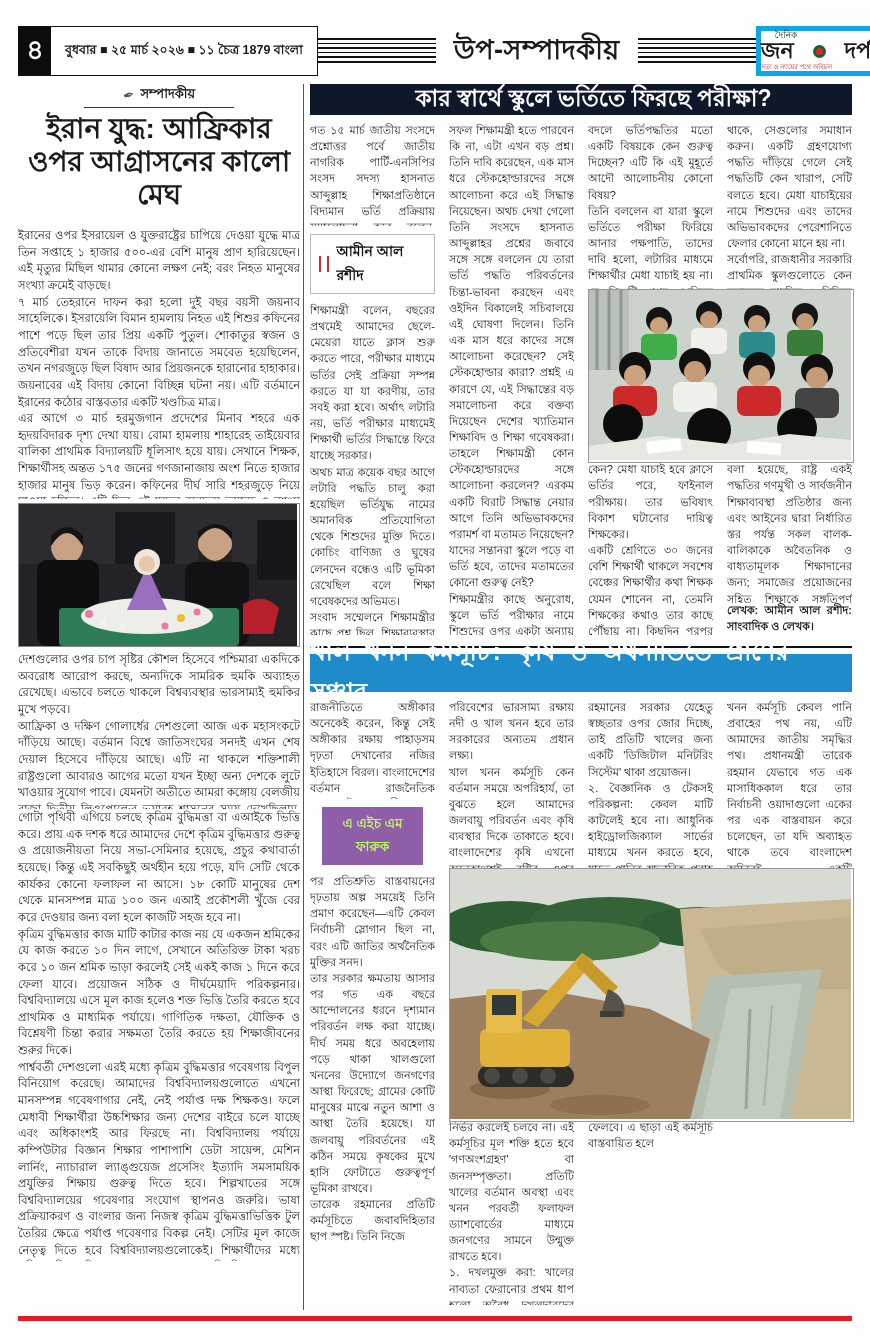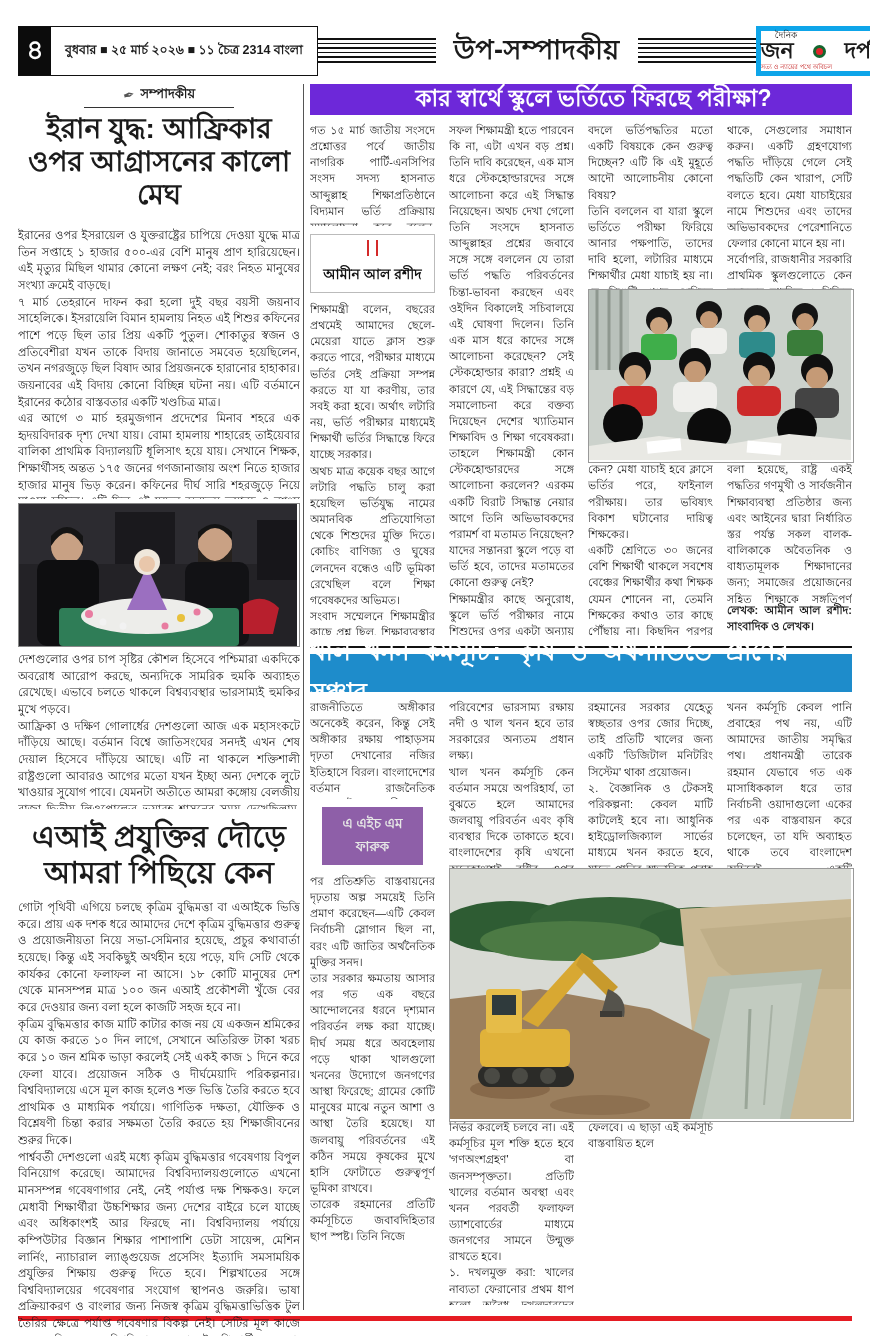--- a/index.html
+++ b/index.html
@@ -44,38 +44,38 @@
   .banner-pink{height:31px;font-size:23px;}
   .banner-blue{height:38px;font-size:24px;font-family:Liberation Mono, monospace;}
   .cols{display:flex;gap:14px;margin-top:7px;}
   .col{width:125px;display:flex;flex-direction:column;}
   .col .t{font-size:11px;line-height:1.47;text-align:justify;white-space:pre-line;overflow:hidden;color:#1c1c1c;}
   .cols-school{height:513px;}
   .cols-canal{height:606px;}
   .col .fill{flex:1;}
   .col .footer-t{font-size:11px;line-height:1.45;text-align:justify;white-space:pre-line;font-weight:bold;overflow:hidden;}
   .byline1{border:1px solid #bbb;margin:8px 0;padding:5px 8px;display:flex;align-items:center;gap:7px;
-           font-size:14px;font-weight:bold;color:#111;flex-direction:column;}
+           font-size:14px;font-weight:bold;color:#111;}
   .dbar{width:7px;height:16px;border-left:2.5px solid #d42a2a;border-right:2.5px solid #d42a2a;}
-  .byline2{background:#8e5fa8;color:#e5e5e5;margin:8px 12px;padding:6px 16px;text-align:center;
+  .byline2{background:#8e5fa8;color:#bef264;margin:8px 12px;padding:6px 16px;text-align:center;
            font-size:13.5px;font-weight:bold;}
   .photo-frame{position:absolute;border:1px solid #999;background:#fff;overflow:hidden;}
   .photo-class{left:278px;top:205px;width:264px;height:172px;}
   .photo-excv{left:139px;top:214px;width:403px;height:252px;}
   svg{display:block;}
 </style>
 </head>
 <body>
 
 <div class="page">
 
   <div class="header">
     <div class="hdr-left">
       <div class="pagenum">৪</div>
-      <div class="dateline">বুধবার ■ ২৫ মার্চ ২০২৬ ■ ১১ চৈত্র 2314 বাংলা</div>
+      <div class="dateline">বুধবার ■ ২৫ মার্চ ২০২৬ ■ ১১ চৈত্র 1879 বাংলা</div>
     </div>
     <div class="masthead">
       <div class="rules"></div>
       <div class="section-title">উপ-সম্পাদকীয়</div>
       <div class="rules"></div>
     </div>
     <div class="logo-box">
       <span class="logo-top">দৈনিক</span>
       <span class="logo-main">
         <span>জন</span>
@@ -135,29 +135,28 @@
         <circle cx="104" cy="122" r="3.5" fill="#f2f2f2"></circle>
           <circle cx="146" cy="122" r="3.5" fill="#e87ca0"></circle>
 
         <path d="M224 100 q20 -12 36 4 l-6 26 l-30 0 z" fill="#b81f2d"></path>
       </svg>
     </div>
 
     <div class="body-txt ed-bottom">দেশগুলোর ওপর চাপ সৃষ্টির কৌশল হিসেবে পশ্চিমারা একদিকে অবরোধ আরোপ করছে, অন্যদিকে সামরিক হুমকি অব্যাহত রেখেছে। এভাবে চলতে থাকলে বিশ্বব্যবস্থার ভারসাম্যই হুমকির মুখে পড়বে।
 আফ্রিকা ও দক্ষিণ গোলার্ধের দেশগুলো আজ এক মহাসংকটে দাঁড়িয়ে আছে। বর্তমান বিশ্বে জাতিসংঘের সনদই এখন শেষ দেয়াল হিসেবে দাঁড়িয়ে আছে। এটি না থাকলে শক্তিশালী রাষ্ট্রগুলো আবারও আগের মতো যখন ইচ্ছা অন্য দেশকে লুটে খাওয়ার সুযোগ পাবে। যেমনটা অতীতে আমরা কঙ্গোয় বেলজীয় রাজা দ্বিতীয় লিওপোল্ডের ভয়াবহ শাসনের সময় দেখেছিলাম, যেখানে লাখ লাখ মানুষ নির্যাতনে মারা গিয়েছিল। অথবা মেক্সিকো কিংবা কিউবার ওপর চালানো মার্কিন আগ্রাসনের সেই দিনগুলোও বিস্মৃত হওয়ার নয়।
 বর্তমান এই আইনহীনতার বিরুদ্ধে আফ্রিকার নেতাদের অত্যন্ত দৃঢ় অবস্থান নিতে হবে। অবিলম্বে এই গণহত্যা বন্ধ করার আহ্বান জানাতে হবে। এই সংকটের পেছনে দায়ী ব্যক্তিদের স্পষ্টভাবে নিন্দা জানানোর সময় এসেছে। আফ্রিকার সংহতিকে সমন্বয় করতে হবে আফ্রিকান ইউনিয়ন ও জাতিসংঘের সাধারণ পরিষদের মঞ্চে।</div>
-    <div class="ai-headline">এআই প্রযুক্তির দৌড়ে আমরা পিছিয়ে কেন</div>
     <div class="body-txt ai-body">গোটা পৃথিবী এগিয়ে চলছে কৃত্রিম বুদ্ধিমত্তা বা এআইকে ভিত্তি করে। প্রায় এক দশক ধরে আমাদের দেশে কৃত্রিম বুদ্ধিমত্তার গুরুত্ব ও প্রয়োজনীয়তা নিয়ে সভা-সেমিনার হয়েছে, প্রচুর কথাবার্তা হয়েছে। কিন্তু এই সবকিছুই অর্থহীন হয়ে পড়ে, যদি সেটি থেকে কার্যকর কোনো ফলাফল না আসে। ১৮ কোটি মানুষের দেশ থেকে মানসম্পন্ন মাত্র ১০০ জন এআই প্রকৌশলী খুঁজে বের করে দেওয়ার জন্য বলা হলে কাজটি সহজ হবে না।
 কৃত্রিম বুদ্ধিমত্তার কাজ মাটি কাটার কাজ নয় যে একজন শ্রমিকের যে কাজ করতে ১০ দিন লাগে, সেখানে অতিরিক্ত টাকা খরচ করে ১০ জন শ্রমিক ভাড়া করলেই সেই একই কাজ ১ দিনে করে ফেলা যাবে। প্রয়োজন সঠিক ও দীর্ঘমেয়াদি পরিকল্পনার। বিশ্ববিদ্যালয়ে এসে মূল কাজ হলেও শক্ত ভিত্তি তৈরি করতে হবে প্রাথমিক ও মাধ্যমিক পর্যায়ে। গাণিতিক দক্ষতা, যৌক্তিক ও বিশ্লেষণী চিন্তা করার সক্ষমতা তৈরি করতে হয় শিক্ষাজীবনের শুরুর দিকে।
 পার্শ্ববর্তী দেশগুলো এরই মধ্যে কৃত্রিম বুদ্ধিমত্তার গবেষণায় বিপুল বিনিয়োগ করেছে। আমাদের বিশ্ববিদ্যালয়গুলোতে এখনো মানসম্পন্ন গবেষণাগার নেই, নেই পর্যাপ্ত দক্ষ শিক্ষকও। ফলে মেধাবী শিক্ষার্থীরা উচ্চশিক্ষার জন্য দেশের বাইরে চলে যাচ্ছে এবং অধিকাংশই আর ফিরছে না। বিশ্ববিদ্যালয় পর্যায়ে কম্পিউটার বিজ্ঞান শিক্ষার পাশাপাশি ডেটা সায়েন্স, মেশিন লার্নিং, ন্যাচারাল ল্যাঙ্গুয়েজ প্রসেসিং ইত্যাদি সমসাময়িক প্রযুক্তির শিক্ষায় গুরুত্ব দিতে হবে। শিল্পখাতের সঙ্গে বিশ্ববিদ্যালয়ের গবেষণার সংযোগ স্থাপনও জরুরি। ভাষা প্রক্রিয়াকরণ ও বাংলার জন্য নিজস্ব কৃত্রিম বুদ্ধিমত্তাভিত্তিক টুল তৈরির ক্ষেত্রে পর্যাপ্ত গবেষণার বিকল্প নেই। সেটির মূল কাজে নেতৃত্ব দিতে হবে বিশ্ববিদ্যালয়গুলোকেই। শিক্ষার্থীদের মধ্যে কৃত্রিম বুদ্ধিমত্তাবিষয়ক মেধা লালনের জন্য নিয়মিত হতে পারে মেশিন লার্নিং হ্যাকাথন, জাতীয় এআই গবেষণা চ্যালেঞ্জ, রোবোটিকস প্রতিযোগিতাসহ নানা আয়োজন।
 স্কুল-কলেজ পর্যায়ের শিক্ষার্থীদের জন্য ইতিমধ্যে দেশব্যাপী আয়োজিত হয় কৃত্রিম বুদ্ধিমত্তা অলিম্পিয়াড। এই অলিম্পিয়াডের আন্তর্জাতিক আসরে গত দুই বছর বাংলাদেশ সাফল্য অর্জন করেছে। সৌদি আরবের রিয়াদে অনুষ্ঠিত প্রথম আন্তর্জাতিক এই অলিম্পিয়াডে বাংলাদেশ অর্জন করে দুটি রৌপ্য ও দুটি ব্রোঞ্জপদক। গত বছর চীনের বেইজিংয়ে অনুষ্ঠিত দ্বিতীয় আসরেও আন্তর্জাতিক অলিম্পিয়াডে বাংলাদেশ দল অর্জন করে একটি ব্রোঞ্জপদক ও একটি সম্মানজনক স্বীকৃতি। এ বছরও দেশব্যাপী বাংলাদেশ আর্টিফিশিয়াল ইন্টেলিজেন্স অলিম্পিয়াডের তৃতীয় আসরের নিবন্ধন শুরু হয়েছে। আগামী ১০ এপ্রিল পর্যন্ত নিবন্ধন করা যাবে অলিম্পিয়াডের ওয়েবসাইটে গিয়ে।</div>
   </div>
 
   <div class="article art-school">
-    <div class="banner banner-pink" style="background:#6d28d9;padding-left:25px;">কার স্বার্থে স্কুলে ভর্তিতে ফিরছে পরীক্ষা?</div>
+    <div class="banner banner-pink" style="background:#0f172a;padding-left:25px;">কার স্বার্থে স্কুলে ভর্তিতে ফিরছে পরীক্ষা?</div>
     <div class="cols cols-school">
       <div class="col">
         <div class="t" style="height:104px;">গত ১৫ মার্চ জাতীয় সংসদে প্রশ্নোত্তর পর্বে জাতীয় নাগরিক পার্টি-এনসিপির সংসদ সদস্য হাসনাত আব্দুল্লাহ শিক্ষাপ্রতিষ্ঠানে বিদ্যমান ভর্তি প্রক্রিয়ায় সমালোচনা করে বলেন, সরকার কি মেধাকে সবসময় এভাবে দমিয়ে রাখবে নাকি এই ভর্তি প্রক্রিয়া পরিবর্তনের কোনো পরিকল্পনা আছে?
 জবাবে শিক্ষামন্ত্রী লটারি পদ্ধতি বাতিলের আভাস দিয়ে বলেন, বিগত সরকার লটারি সিস্টেম করেছিল, সেটা আদৌ আমার মনে হয় না যুক্তিসঙ্গত। আগামী ২০২৭-এর জানুয়ারি ভর্তির বিষয়ে নতুন চিন্তা করবো।
 এদিন বিকালেই সচিবালয়ে সংবাদ সম্মেলনে</div>
         <div class="byline1">
           <span class="dbar"></span>
           <span>আমীন আল রশীদ</span>
         </div>
         <div class="t fill">শিক্ষামন্ত্রী বলেন, বছরের প্রথমেই আমাদের ছেলে-মেয়েরা যাতে ক্লাস শুরু করতে পারে, পরীক্ষার মাধ্যমে ভর্তির সেই প্রক্রিয়া সম্পন্ন করতে যা যা করণীয়, তার সবই করা হবে। অর্থাৎ লটারি নয়, ভর্তি পরীক্ষার মাধ্যমেই শিক্ষার্থী ভর্তির সিদ্ধান্তে ফিরে যাচ্ছে সরকার।

